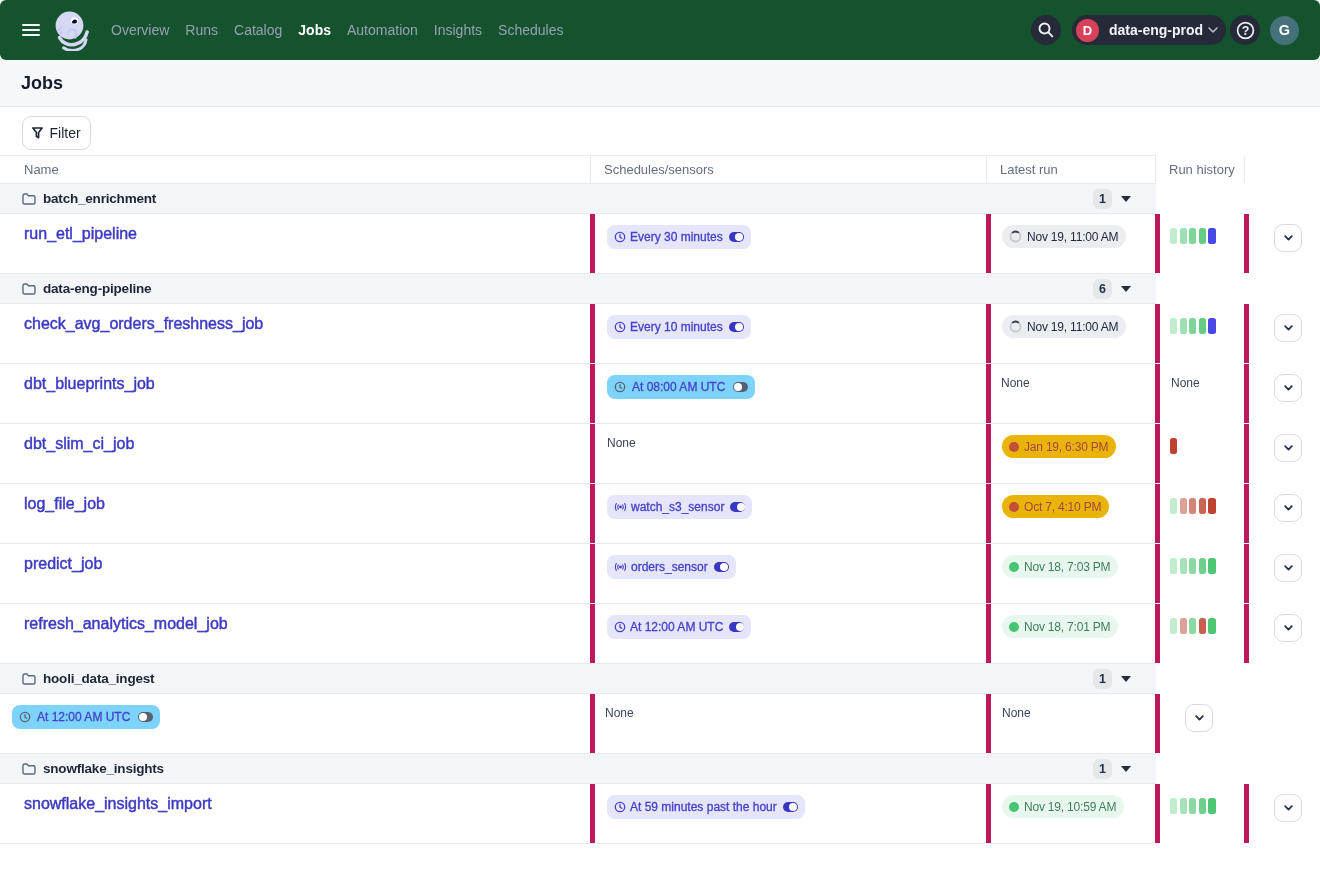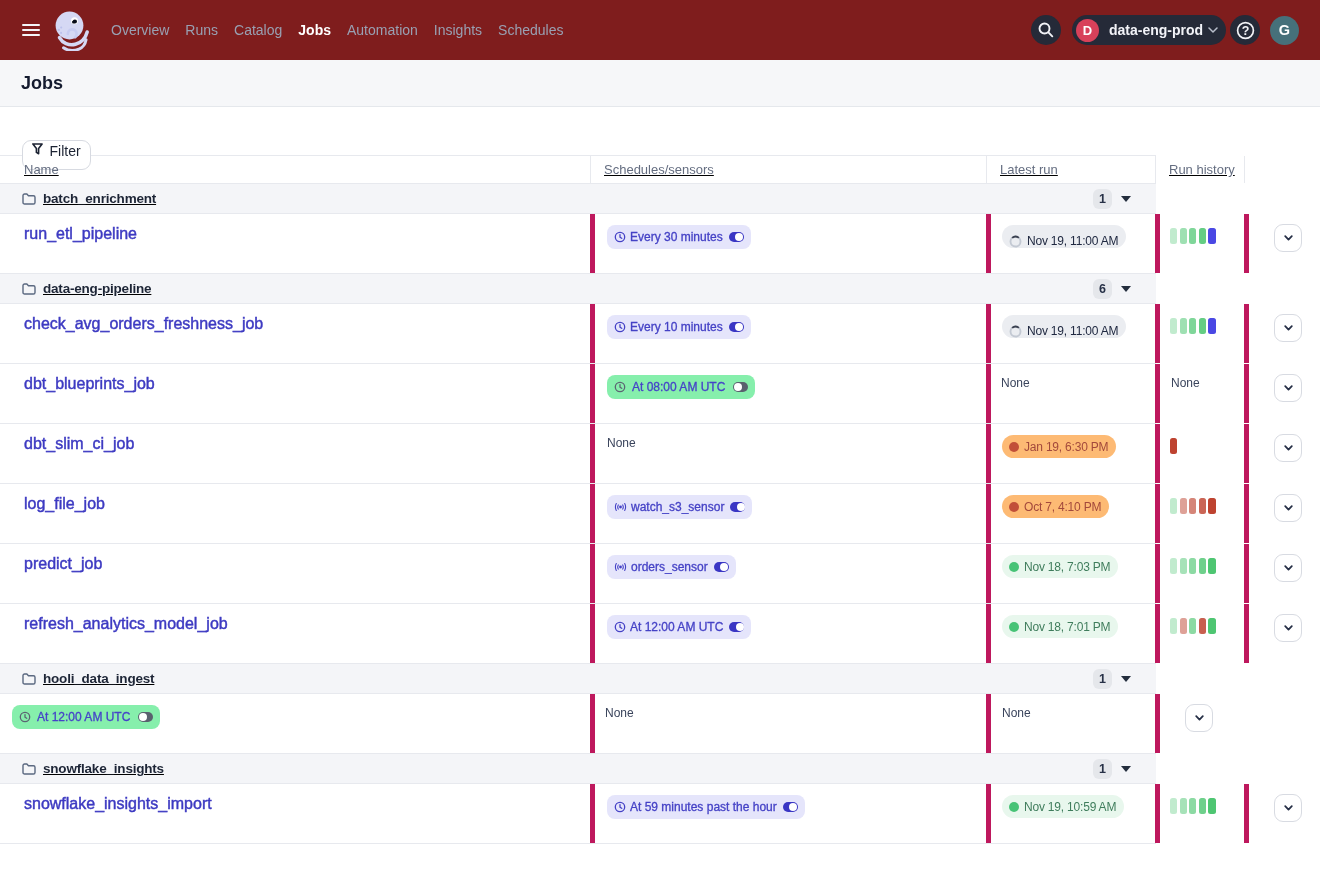--- a/index.html
+++ b/index.html
@@ -1,68 +1,68 @@
 <!DOCTYPE html>
 <html><head>
 <meta charset="utf-8">
 <style>
 * { margin:0; padding:0; box-sizing:border-box; }
 html,body { width:1320px; height:880px; background:#fff; font-family:"Liberation Sans",sans-serif; overflow:hidden; }
 
 
-.nav { position:relative; height:60px; background:#7f1d1d; }
+.nav { position:relative; height:60px; background:#14532d;border-radius:6px; }
 .burger { position:absolute; left:22px; top:24px; width:18px; height:12.5px; }
 .burger span { position:absolute; left:0; width:18px; height:2.4px; background:#F4F5F9; border-radius:2px; }
 .burger span:nth-child(1){top:0;} .burger span:nth-child(2){top:5px;} .burger span:nth-child(3){top:10px;}
 .logo { position:absolute; }
 .navlinks { position:absolute; left:111px; top:0; height:60px; display:flex; align-items:center; }
 .navlinks a { color:#99A0B2; font-size:14px; text-decoration:none; margin-right:16px; }
 .navlinks a.active { color:#FFFFFF; font-weight:700; }
 .iconbtn { position:absolute; top:15px; width:30px; height:30px; border-radius:50%; background:#252A38; display:flex; align-items:center; justify-content:center; }
 .wspill { position:absolute; left:1072px; top:15px; height:30px; width:154px; border-radius:15px; background:#252A38; display:flex; align-items:center; }
 .wspill .d { width:23px; height:23px; margin-left:4px; border-radius:50%; background:#D8415A; color:#fff; font-size:13px; font-weight:700; text-align:center; line-height:24px; }
 .wspill .t { color:#F2F3F8; font-size:14px; font-weight:600; margin-left:10px; }
 .wspill svg { margin-left:5px; }
 .avatar { position:absolute; left:1270px; top:15.5px; width:29px; height:29px; border-radius:50%; background:#46707A; color:#fff; font-size:14.5px; font-weight:600; text-align:center; line-height:29px; }
 
 
 .pagehead { height:47px; background:#F6F7F9; border-bottom:1px solid #E5E8EC; display:flex; align-items:center; padding:1px 0 0 21px; }
 .pagehead h1 { font-size:18px; font-weight:700; color:#141B2F; }
 .filterbar { height:48px; background:#fff; padding:8.5px 0 0 21.5px; }
-.filterbtn { display:inline-flex; height:30px; padding:2px 9px; background:#fff; border:1px solid #D7DAE1; border-radius:9px; font-size:14px; color:#1B2232; gap:7px;margin-top:24px; }
-
-
-.tbl { width:1156px;text-decoration:underline; }
+.filterbtn { display:inline-flex; align-items:center; height:30px; padding:16px 9px; background:#fff; border:1px solid #D7DAE1; border-radius:9px; font-size:14px; color:#1B2232; gap:7px; }
+
+
+.tbl { width:1156px; }
 .row { display:grid; grid-template-columns:590px 396px 169px 89px 76px; }
 .thead { height:29px; border-top:1px solid #E7E9EE; border-bottom:1px solid #E7E9EE; }
 .thead div { font-size:13px; color:#646D80; line-height:27px; padding-left:13px; border-left:1px solid #E7E9EE; }
 .thead div:first-child { padding-left:24px; border-left:none; }
 .grow { height:30px; background:#F4F5F8; border-bottom:1px solid #E7E9EE; position:relative; display:flex; align-items:center; }
 .grow .fname { font-size:13.5px; font-weight:700; color:#1D2536; margin-left:43px; letter-spacing:-0.2px; }
 .grow svg.folder { position:absolute; left:22px; top:9px; }
 .grow .badge { position:absolute; right:44px; top:5px; min-width:19px; height:20px; padding:0 5px; background:#E5E7EB; border-radius:6px; font-size:12.5px; font-weight:700; color:#273147; text-align:center; line-height:20px; }
 .grow .caret { position:absolute; right:25px; top:12px; width:0; height:0; border-left:5px solid transparent; border-right:5px solid transparent; border-top:6px solid #242E3E; }
 .jrow { height:60px; border-bottom:1px solid #E7E9EE; }
 .jrow > div { border-left:5px solid #be185d; position:relative; }
 .jrow > div:first-child { border-left:none; }
 .jname { font-size:16px; font-weight:400; color:#3D3AC2; -webkit-text-stroke:0.45px #3D3AC2; margin:10px 0 0 24px; display:inline-block; line-height:20px; }
 .none { font-size:12px; color:#3A445C; margin:8.5px 0 0 10px; display:inline-block; line-height:20px; }
 .cell2 .none { margin-left:12px; }
 
 
 .spill { display:inline-flex; align-items:center; height:24px; margin:11px 0 0 12px; border-radius:8px; padding:0 7px 0 7px; background:#E5E5FB; color:#4542C6; font-size:12px; gap:4px; -webkit-text-stroke:0.3px #4542C6; }
-.spill.off { background:#86efac; color:#4643CB;gap:6px; }
+.spill.off { background:#7dd3fc; color:#4643CB;gap:6px; }
 .spill.off svg { color:#5B6472; }
 .toggle { position:relative; width:15px; height:9.5px; border-radius:5px; background:#3A36C4; margin-left:2px; }
 .toggle::after { content:""; position:absolute; top:0.7px; right:0.4px; width:8.2px; height:8.2px; border-radius:50%; background:#fff; }
 .toggle.off { background:#59616E; }
 .toggle.off::after { right:auto; left:0.4px; }
 .lpill { display:inline-flex; align-items:center; height:23px; margin:11px 0 0 11px; border-radius:12px; padding:0 8px 0 7px; font-size:12px; letter-spacing:-0.2px; gap:5px; }
-.lpill.grey { background:#EBEDF1; color:#202941;align-items:flex-end; }
-.lpill.red { background:#fdba74; color:#A3493C;text-align:right; }
+.lpill.grey { background:#EBEDF1; color:#202941; }
+.lpill.red { background:#eab308; color:#A3493C;text-align:right; }
 .lpill.green { background:#E8F7ED; color:#3F7D5C; }
 .dot { width:10px; height:10px; border-radius:50%; }
 .dot.red { background:#C14F39; }
 .dot.green { background:#47C376; }
 
 
 .bars { display:flex; gap:2.4px; margin:14px 0 0 10px; }
 .bars i { width:7.2px; height:16px; border-radius:2.5px; }
 
 

